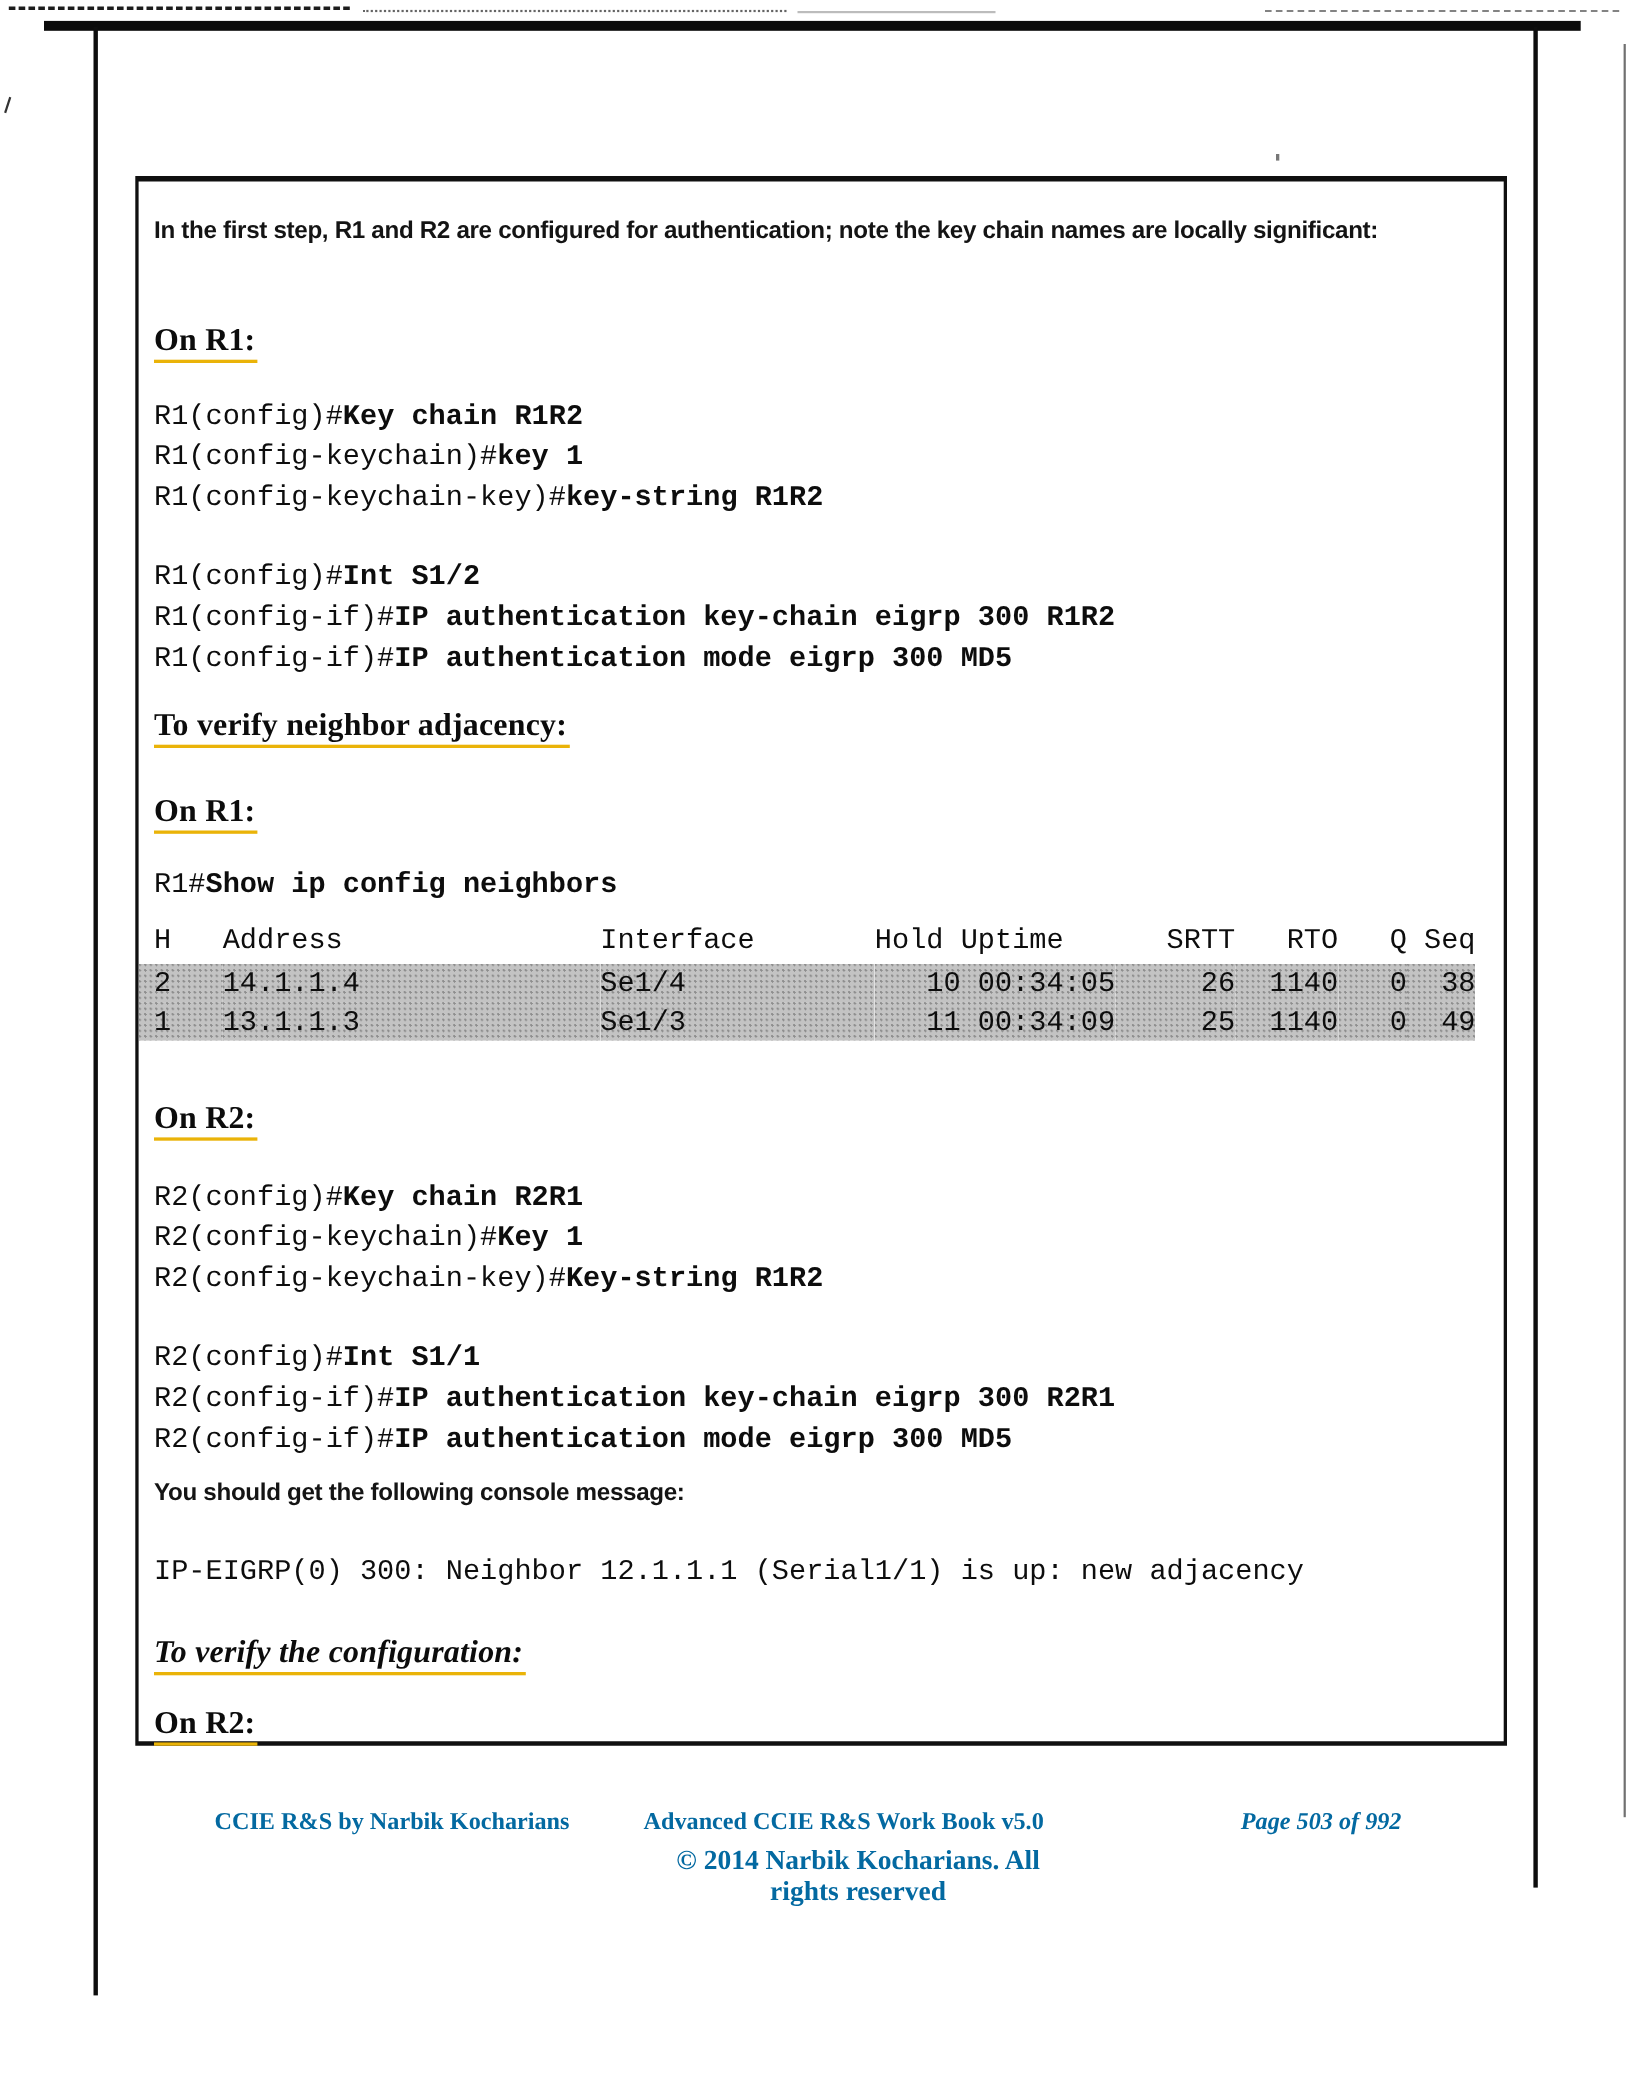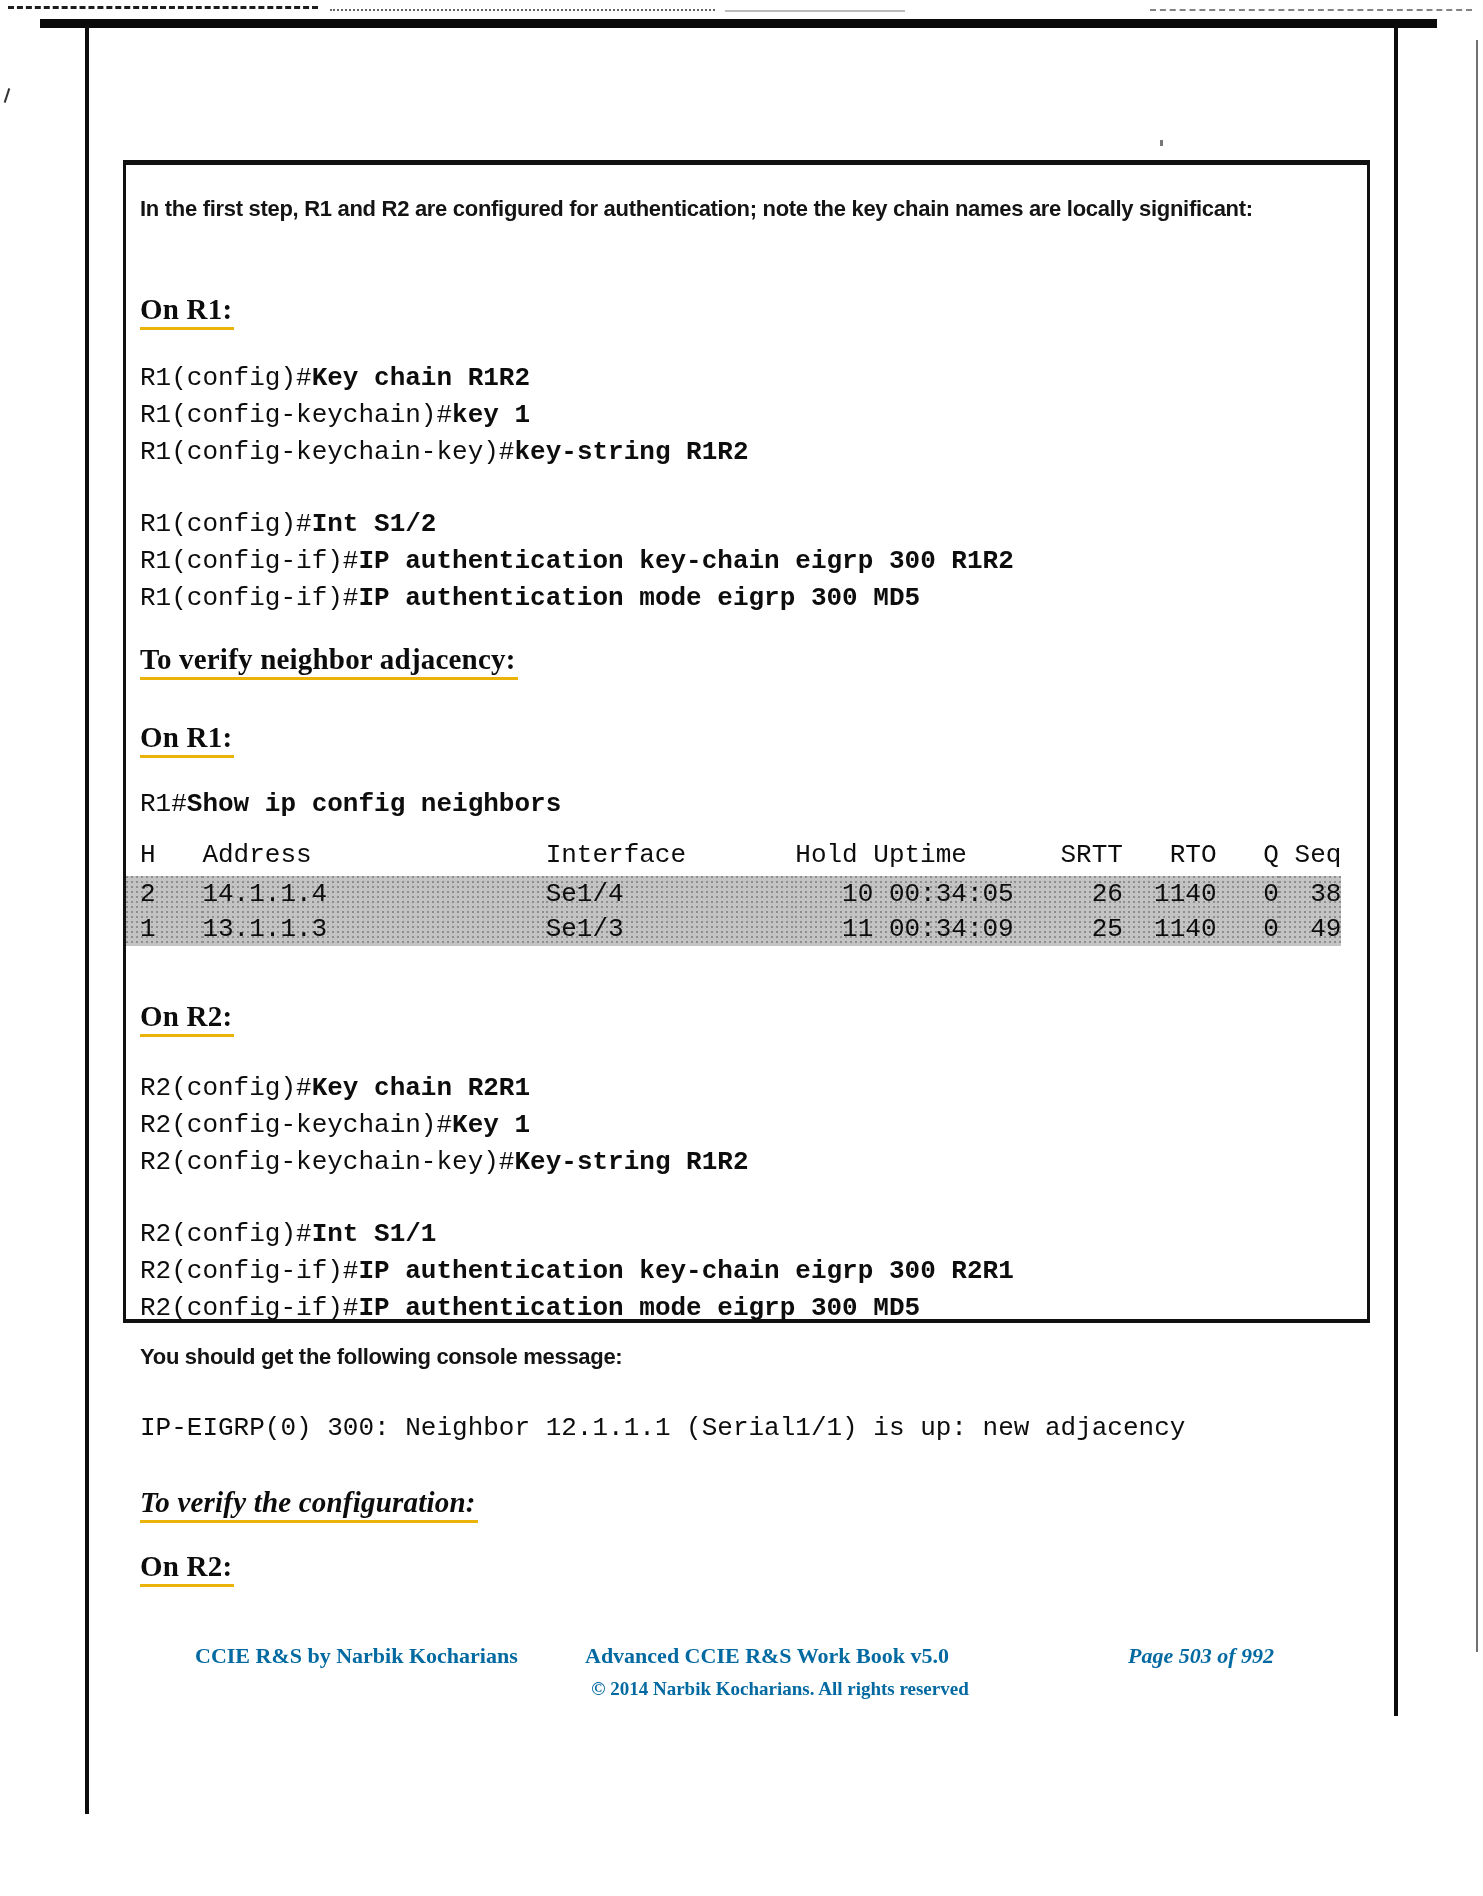--- a/index.html
+++ b/index.html
@@ -23,21 +23,21 @@
   .dash-d{left:1150px;top:9px;width:322px;border-top:2px dashed #5a5a5a;opacity:.75;}
   .top-bar{left:40px;top:19px;width:1397px;height:9px;background:#0a0a0a;}
   .left-vline{left:85px;top:24px;width:4px;height:1790px;background:#0d0d0d;}
   .right-vline{left:1394px;top:24px;width:4px;height:1692px;background:#0d0d0d;}
   .farright-vline{left:1476px;top:40px;width:2px;height:1612px;background:#333;opacity:.7;}
   .speck-slash{left:6px;top:88px;width:2px;height:15px;background:#333;transform:rotate(18deg);}
   .speck-dot{left:1160px;top:140px;width:3px;height:6px;background:#555;opacity:.8;}
 
   
   .content-box{
-    position:absolute;left:123px;top:160px;width:1247px;height:1163px;
+    position:absolute;left:123px;top:160px;width:1247px;height:1427px;
     border:3px solid #101010;border-top-width:5px;border-bottom-width:4px;
     background:#ffffff;
   }
   .box-inner{position:relative;width:100%;height:100%;}
   .abs{position:absolute;}
 
   .intro{
     left:14px;top:25px;width:1175px;
     font-weight:700;font-size:22px;line-height:37px;letter-spacing:-0.3px;color:#141414;
   }
@@ -69,21 +69,21 @@
   .neigh-table td.first{padding-left:14px;}
   .neigh-table td.r{text-align:right;}
   .neigh-table tr.spacer td{height:6px;background:none;}
 
   
   .footer-item{
     position:absolute;font-family:"Liberation Serif",serif;font-weight:700;
     font-size:22px;color:#0369a1;
   }
   .footer-right{font-style:italic;}
-  .footer-copy{font-size:19px;}
+  .footer-copy{font-size:25px;}
 </style>
 </head>
 <body>
 
 <div class="artifact dash-a"></div>
 <div class="artifact dash-b"></div>
 <div class="artifact dash-c"></div>
 <div class="artifact dash-d"></div>
 <div class="artifact top-bar"></div>
 <div class="artifact left-vline"></div>

